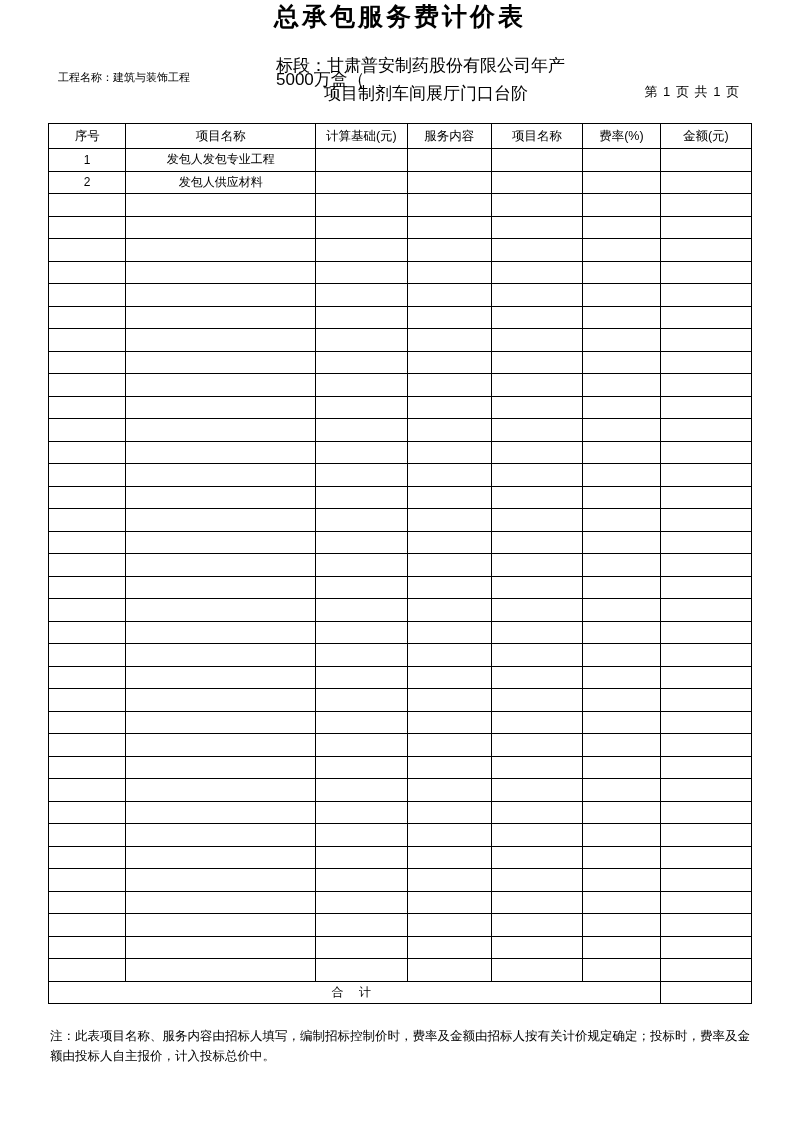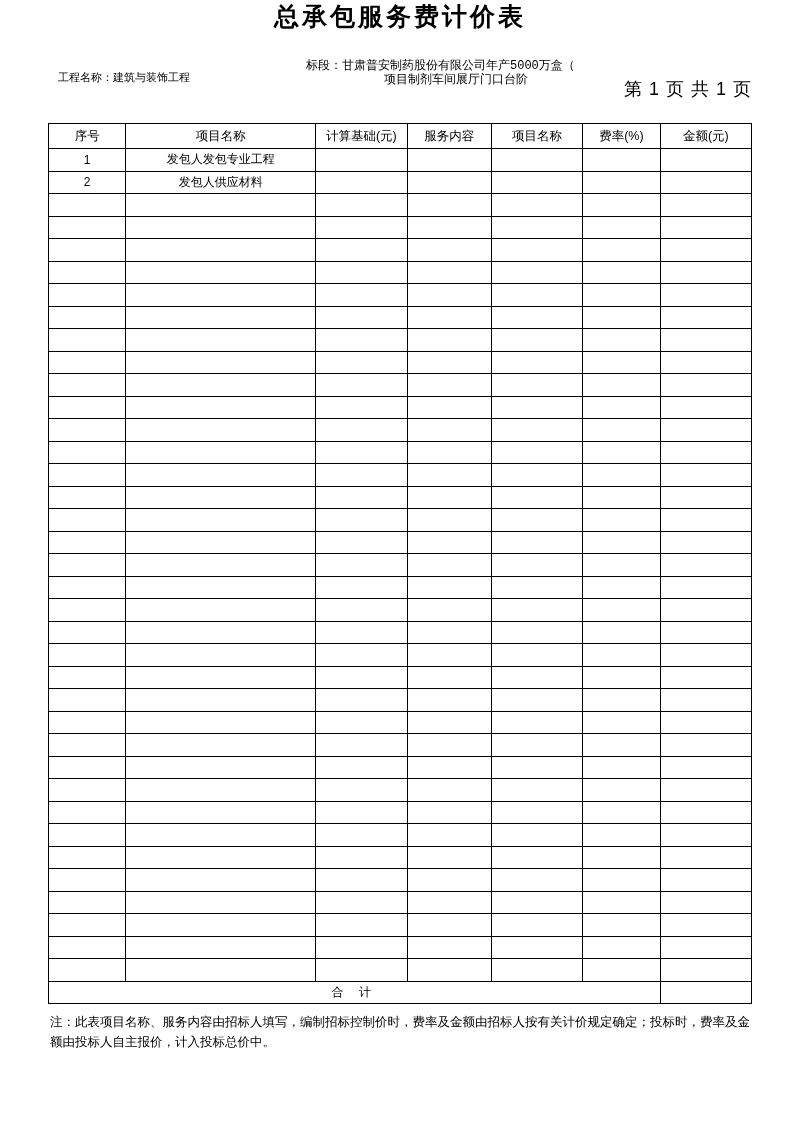--- a/index.html
+++ b/index.html
@@ -38,35 +38,35 @@
   .project-name {
     position: absolute;
     left: 10px;
     bottom: 18px;
     font-size: 11px;
     font-family: "Liberation Sans", "DejaVu Sans", sans-serif;
     white-space: nowrap;
   }
   .section-block {
     position: absolute;
-    left: 258px;
+    left: 228px;
     top: -2px;
     width: 300px;
-    font-size: 12px;
+    font-size: 17px;
     line-height: 14px;
-    font-family: Liberation Mono, monospace;
+    font-family: Liberation Sans, sans-serif;
   }
   .section-block .line1 { text-align: left; }
   .section-block .line2 { text-align: left; }
   .section-block .line3 { text-align: center; }
   .page-num {
     position: absolute;
-    right: 0;
+    right: 12px;
     bottom: 2px;
-    font-size: 18px;
+    font-size: 13px;
     font-family: "Liberation Sans", "DejaVu Sans", sans-serif;
     white-space: nowrap;
     letter-spacing: 1px;
   }
   table.main {
     width: 100%;
     border-collapse: collapse;
     table-layout: fixed;
     margin-top: 20px;
   }
@@ -88,21 +88,21 @@
   td.name-cell {
     text-align: left;
     padding-left: 6px;
   }
   td.total-label {
     text-align: center;
     letter-spacing: 6px;
     font-size: 12.5px;
   }
   .note {
-    margin-top: 8px;
+    margin-top: 22px;
     font-size: 12.5px;
     line-height: 20px;
     font-family: "Liberation Sans", "DejaVu Sans", sans-serif;
     padding-left: 2px;
   }
 </style>
 </head>
 <body>
 
 <div class="page">

